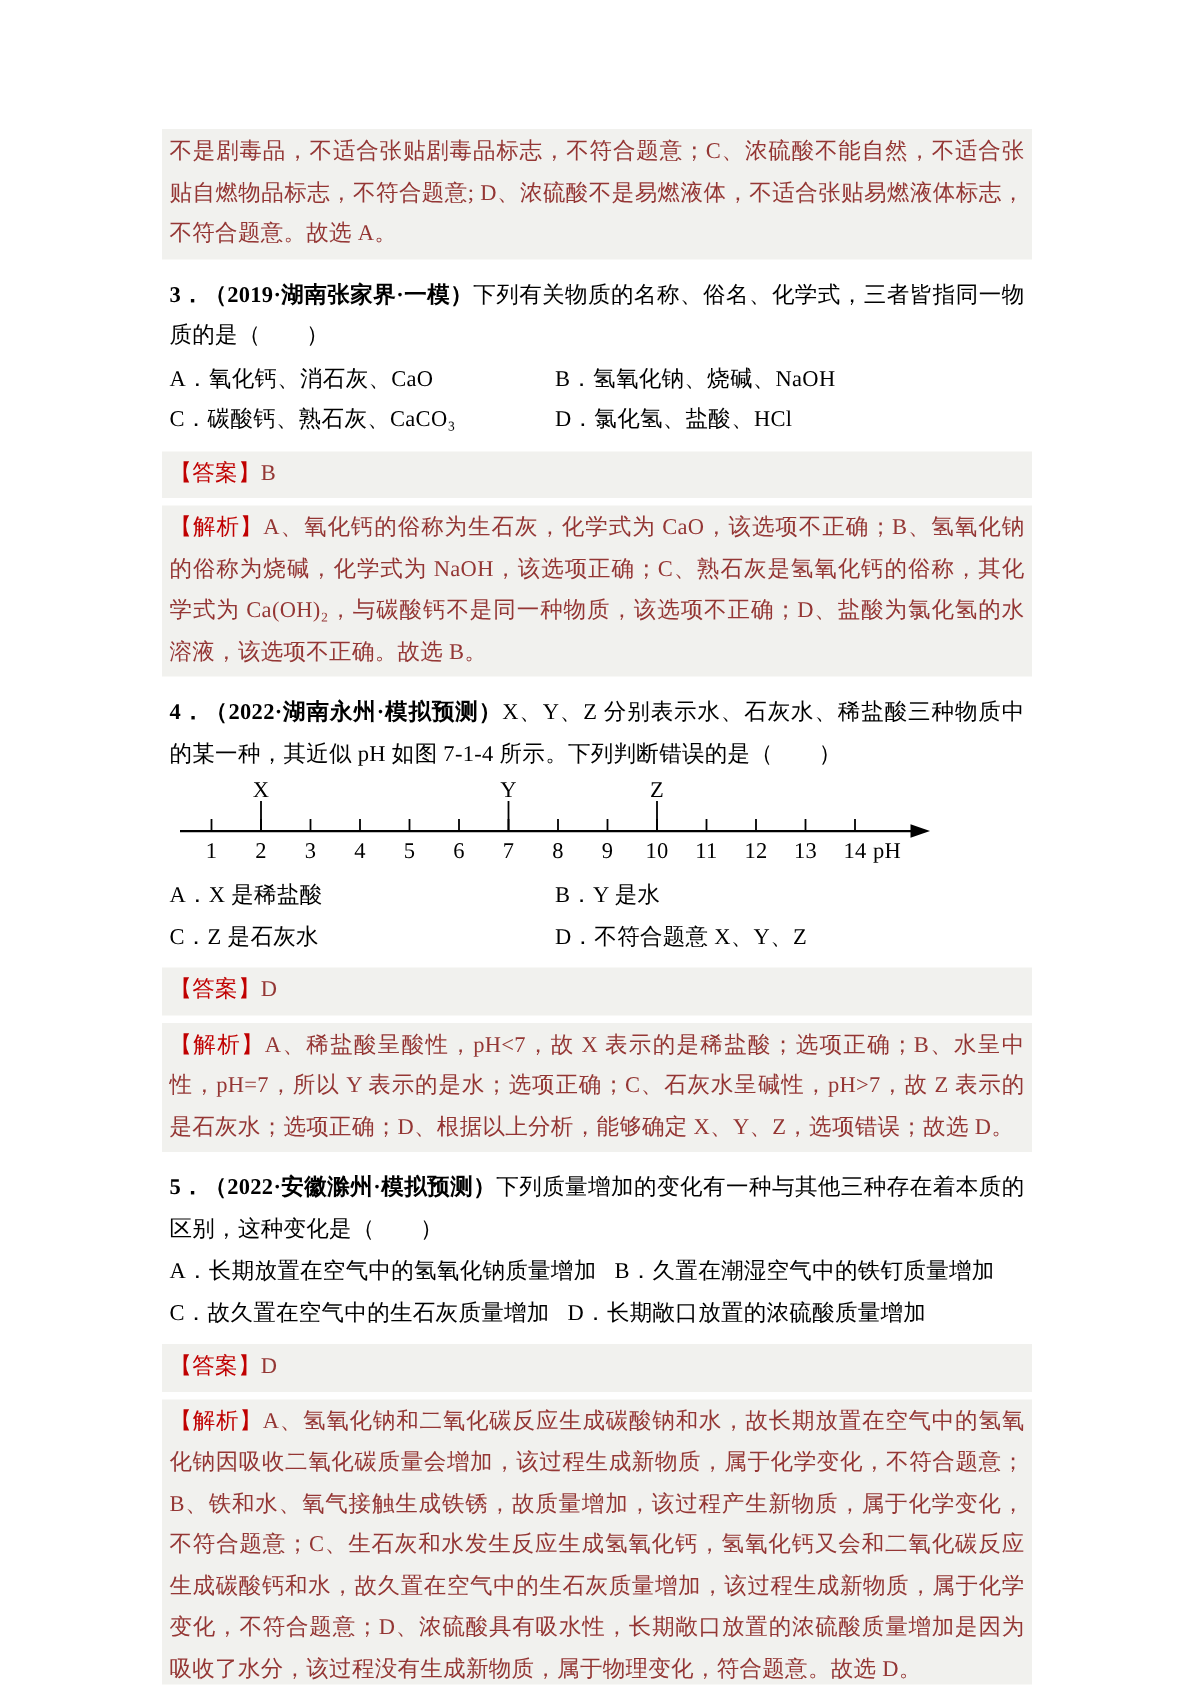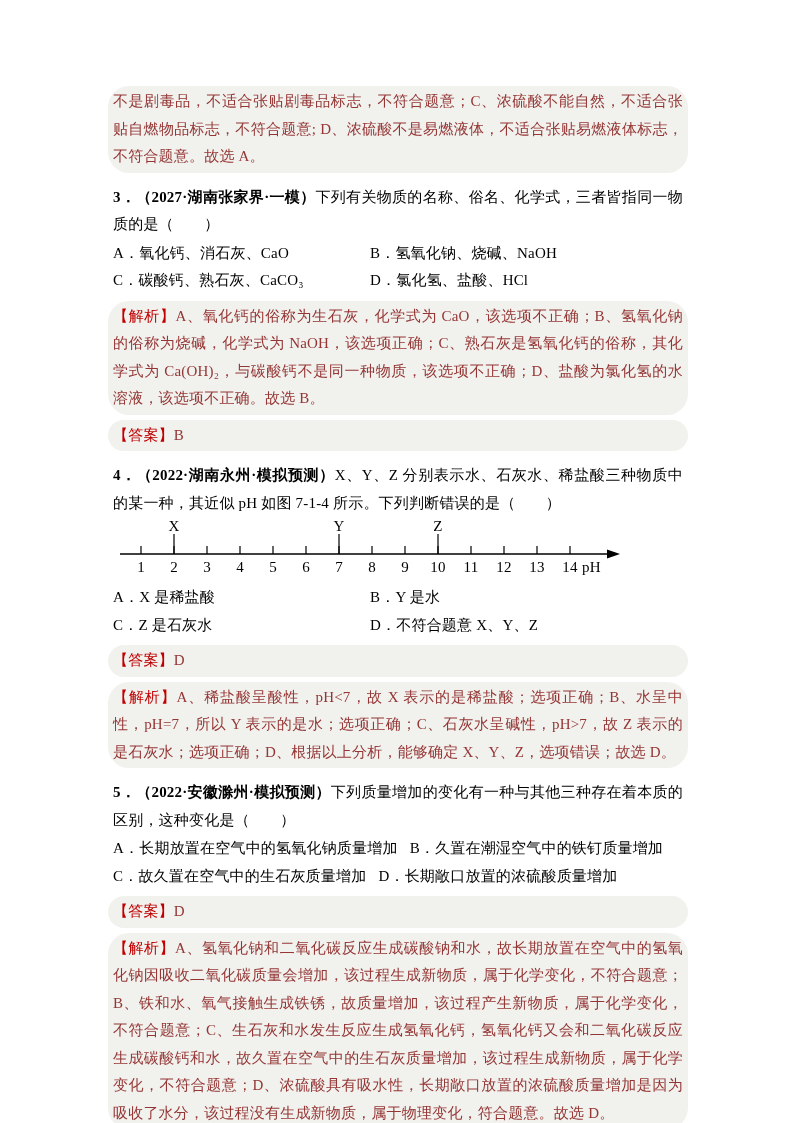--- a/index.html
+++ b/index.html
@@ -12,21 +12,21 @@
   }
   .content {
     width: 580px;
     margin-left: 108px;
     padding-top: 86px;
     font-size: 15px;
     line-height: 27.5px;
     letter-spacing: 0.2px;
     text-align: justify;
   }
-  p { margin: 0; padding: 0 5px; border-radius: 21px; }
+  p { margin: 0; padding: 0 5px; }
   .hl {
     background: #f1f1ee;
     color: #943634;
     padding: 2px 5px;
     margin-bottom: 5px;
   }
   .lbl { color: #c00000; }
   .ansval { color: #943634; }
   .q-head { margin-top: 11px; margin-bottom: 1px; }
   .q-num-src { font-weight: bold; }
@@ -37,33 +37,33 @@
   svg { display: block; }
   svg text { font-family: "Liberation Serif", "DejaVu Serif", serif; }
 </style>
 </head>
 <body>
 
 <div class="content">
 
   <p class="hl">不是剧毒品，不适合张贴剧毒品标志，不符合题意；C、浓硫酸不能自然，不适合张贴自燃物品标志，不符合题意; D、浓硫酸不是易燃液体，不适合张贴易燃液体标志，不符合题意。故选 A。</p>
 
-  <p class="q-head"><span class="q-num-src"><span>3．</span><span>（2027·湖南张家界·一模）</span></span><span>下列有关物质的名称、俗名、化学式，三者皆指同一物质的是（　　）</span></p>
+  <p class="q-head"><span class="q-num-src"><span>3．</span><span>（2019·湖南张家界·一模）</span></span><span>下列有关物质的名称、俗名、化学式，三者皆指同一物质的是（　　）</span></p>
 
   <div class="opt-row">
     <span class="opt1">A．氧化钙、消石灰、CaO</span>
     <span class="opt2">B．氢氧化钠、烧碱、NaOH</span>
   </div>
   <div class="opt-row" style="margin-bottom:6px;">
     <span class="opt1">C．碳酸钙、熟石灰、CaCO₃</span>
     <span class="opt2">D．氯化氢、盐酸、HCl</span>
   </div>
 
+  <p class="hl"><span class="lbl">【答案】</span><span class="ansval">B</span></p>
   <p class="hl"><span class="lbl">【解析】</span><span>A、氧化钙的俗称为生石灰，化学式为 CaO，该选项不正确；B、氢氧化钠的俗称为烧碱，化学式为 NaOH，该选项正确；C、熟石灰是氢氧化钙的俗称，其化学式为 Ca(OH)₂，与碳酸钙不是同一种物质，该选项不正确；D、盐酸为氯化氢的水溶液，该选项不正确。故选 B。</span></p>
-  <p class="hl"><span class="lbl">【答案】</span><span class="ansval">B</span></p>
 
   <p class="q-head"><span class="q-num-src"><span>4．</span><span>（2022·湖南永州·模拟预测）</span></span><span>X、Y、Z 分别表示水、石灰水、稀盐酸三种物质中的某一种，其近似 pH 如图 7-1-4 所示。下列判断错误的是（　　）</span></p>
 
   <div class="diagram-wrap">
     <svg id="ph-diagram" width="520" height="58" viewBox="0 0 520 58">
         <line x1="4" y1="34" x2="500" y2="34" stroke="#000" stroke-width="1.5"></line>
         <polygon points="504,34 491,29.5 491,38.5" fill="#000"></polygon>
         <line x1="25" y1="26" x2="25" y2="34" stroke="#000" stroke-width="1.2"></line>
         <text x="25" y="52" text-anchor="middle" font-size="15" fill="#000">1</text>
         <line x1="58" y1="26" x2="58" y2="34" stroke="#000" stroke-width="1.2"></line>

